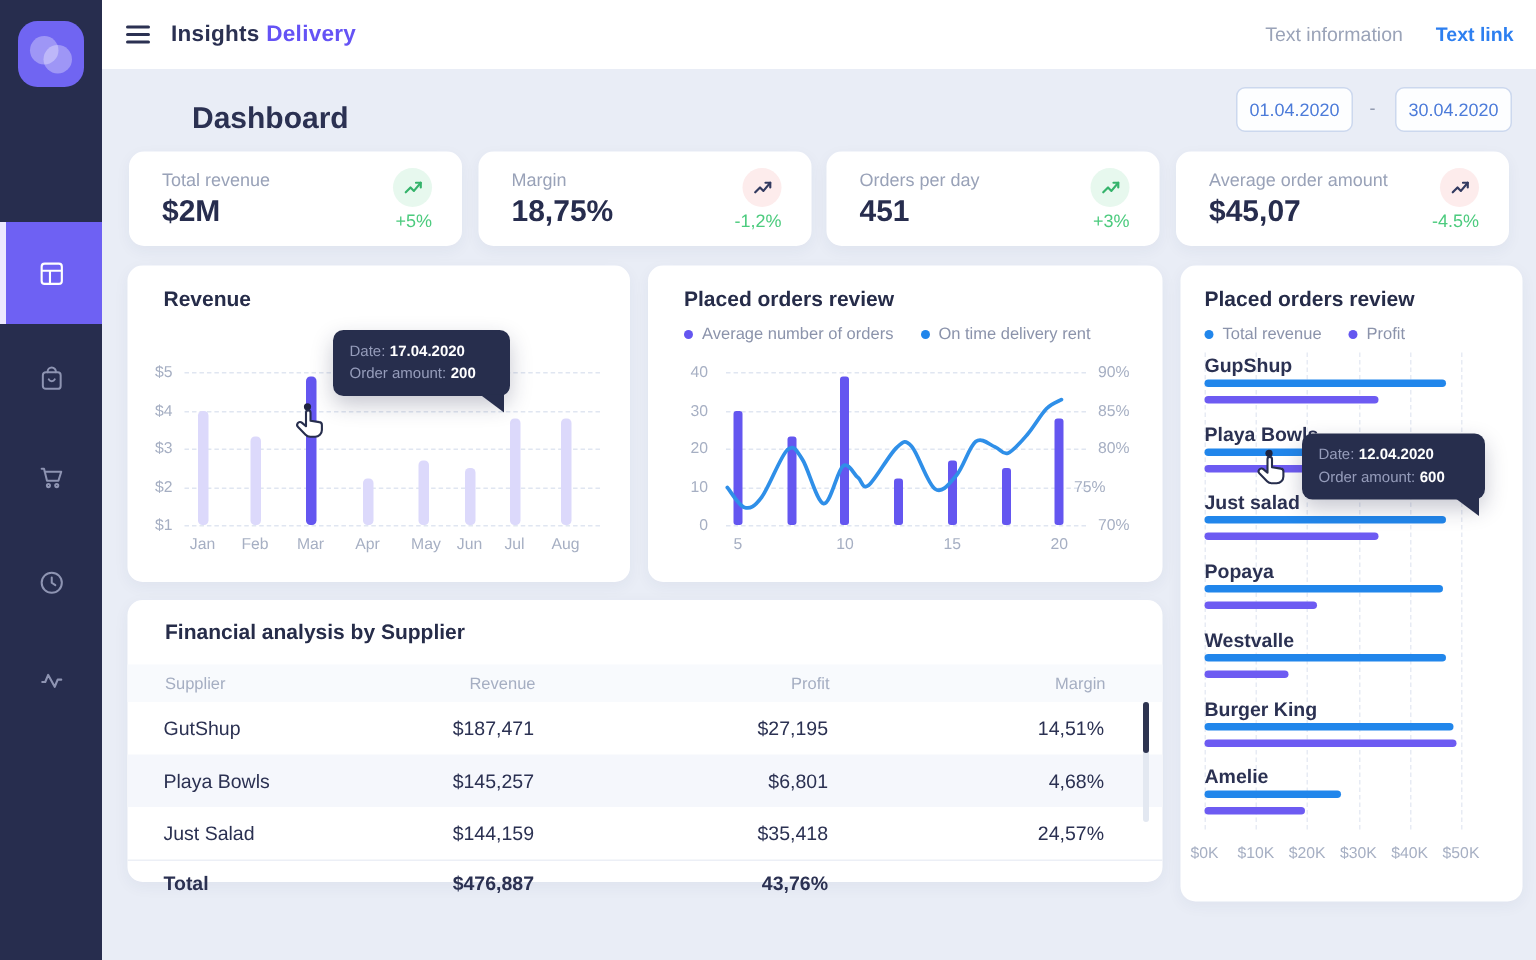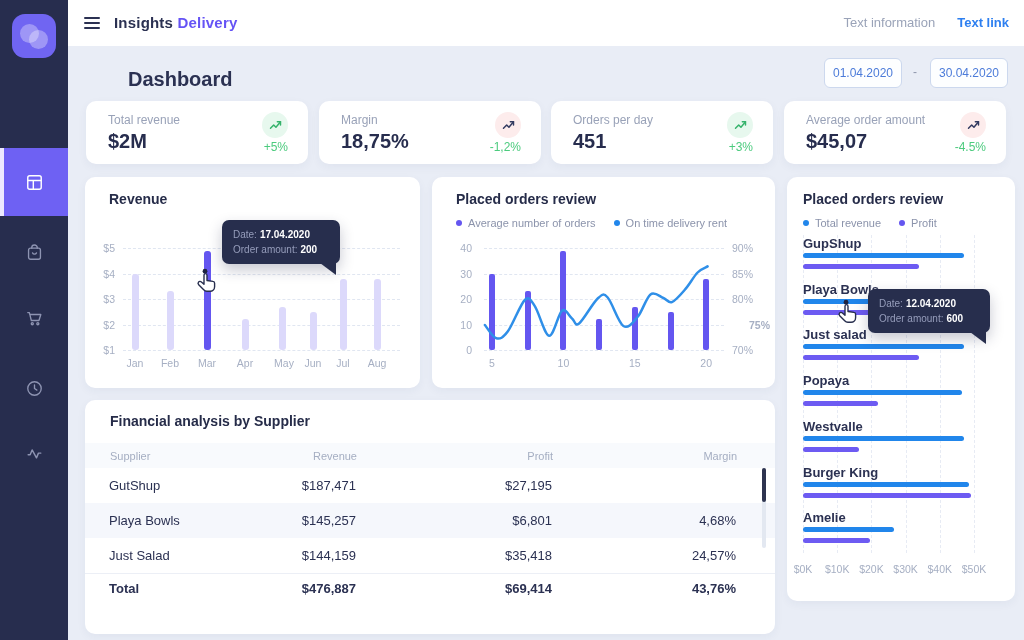--- a/index.html
+++ b/index.html
@@ -241,21 +241,21 @@
       <div class="axis-lab" style="left: 16px; top: 65px; width: 24px; text-align: right;">40</div>
       <div class="axis-lab" style="left: 300px; top: 65px; width: 36px;">90%</div>
       <div class="gridline-h" style="left: 52px; top: 96.5px; width: 240px;"></div>
       <div class="axis-lab" style="left: 16px; top: 90.5px; width: 24px; text-align: right;">30</div>
       <div class="axis-lab" style="left: 300px; top: 90.5px; width: 36px;">85%</div>
       <div class="gridline-h" style="left: 52px; top: 122px; width: 240px;"></div>
       <div class="axis-lab" style="left: 16px; top: 116px; width: 24px; text-align: right;">20</div>
       <div class="axis-lab" style="left: 300px; top: 116px; width: 36px;">80%</div>
       <div class="gridline-h" style="left: 52px; top: 147.5px; width: 240px;"></div>
       <div class="axis-lab" style="left: 16px; top: 141.5px; width: 24px; text-align: right;">10</div>
-      <div class="axis-lab" style="left: 317px; top: 141.5px; width: 36px; font-weight: bold;">75%</div>
+      <div class="axis-lab" style="left: 284px; top: 141.5px; width: 36px;">75%</div>
       <div class="gridline-h" style="left: 52px; top: 173px; width: 240px;"></div>
       <div class="axis-lab" style="left: 16px; top: 167px; width: 24px; text-align: right;">0</div>
       <div class="axis-lab" style="left: 300px; top: 167px; width: 36px;">70%</div>
       <div class="vbar" style="left: 57px; top: 96.5px; width: 6px; height: 76.5px; background: rgb(100, 86, 240); border-radius: 2px;"></div>
       <div class="vbar" style="left: 92.7px; top: 114.35px; width: 6px; height: 58.65px; background: rgb(100, 86, 240); border-radius: 2px;"></div>
       <div class="vbar" style="left: 128.4px; top: 73.55px; width: 6px; height: 99.45px; background: rgb(100, 86, 240); border-radius: 2px;"></div>
       <div class="vbar" style="left: 164.1px; top: 142.4px; width: 6px; height: 30.6px; background: rgb(100, 86, 240); border-radius: 2px;"></div>
       <div class="vbar" style="left: 199.8px; top: 129.65px; width: 6px; height: 43.35px; background: rgb(100, 86, 240); border-radius: 2px;"></div>
       <div class="vbar" style="left: 235.5px; top: 134.75px; width: 6px; height: 38.25px; background: rgb(100, 86, 240); border-radius: 2px;"></div>
       <div class="vbar" style="left: 271.2px; top: 101.6px; width: 6px; height: 71.4px; background: rgb(100, 86, 240); border-radius: 2px;"></div>
@@ -316,48 +316,48 @@
     <div class="tt-row"><span class="tt-label">Date:</span><span class="tt-value">12.04.2020</span></div>
     <div class="tt-row"><span class="tt-label">Order amount:</span><span class="tt-value">600</span></div>
     <div class="tt-beak"></div>
   </div>
   <div class="cursor" style="left:50px;top:122px;" id="cursor-2"><svg viewBox="0 0 24 28">
         <circle cx="9" cy="3.2" r="2.4" fill="#1f2440"></circle>
         <path d="M8 7.2v9l-2.6-2.3c-.9-.8-2.2-.7-2.9.2-.6.8-.5 1.9.2 2.6l5 5.1c.8.9 2 1.4 3.2 1.4h3.2c2.5 0 4.5-2 4.5-4.5v-3.4c0-1-.7-1.8-1.7-1.9l-5.9-.9V7.2c0-.9-.7-1.6-1.5-1.6s-1.5.7-1.5 1.6z" fill="#ffffff" stroke="#272e4d" stroke-width="1.4" stroke-linejoin="round"></path>
       </svg></div>
 </div>
 
-<div class="card" id="table-card" style="left:85px;top:400px;width:690px;height:234px;">
+<div class="card" id="table-card" style="left:85px;top:400px;width:690px;height:188px;">
   <div class="card-title" style="left:25px;top:13px;">Financial analysis by Supplier</div>
   <div id="table-holder">
       <div class="tbl-grid tbl-head" style="top: 43px;">
         <div class="c">Supplier</div>
         <div class="c r">Revenue</div>
         <div class="c r">Profit</div>
         <div class="c r">Margin</div>
       </div>
       <div class="tbl-grid tbl-row" style="top: 68px;">
         <div class="c">GutShup</div>
         <div class="c r">$187,471</div>
         <div class="c r">$27,195</div>
+        <div class="c r">14,51%</div>
       </div>
       <div class="tbl-grid tbl-row stripe" style="top: 103px;">
         <div class="c">Playa Bowls</div>
         <div class="c r">$145,257</div>
         <div class="c r">$6,801</div>
         <div class="c r">4,68%</div>
       </div>
       <div class="tbl-grid tbl-row" style="top: 138px;">
         <div class="c">Just Salad</div>
         <div class="c r">$144,159</div>
         <div class="c r">$35,418</div>
         <div class="c r">24,57%</div>
       </div>
       <div class="tbl-grid tbl-row total" style="top: 173px;">
         <div class="c">Total</div>
         <div class="c r">$476,887</div>
-        <div class="c r">$69,414</div>
         <div class="c r">43,76%</div>
       </div>
     </div>
   <div class="scroll-track"></div>
   <div class="scroll-thumb"></div>
 </div>
 
 </body></html>

